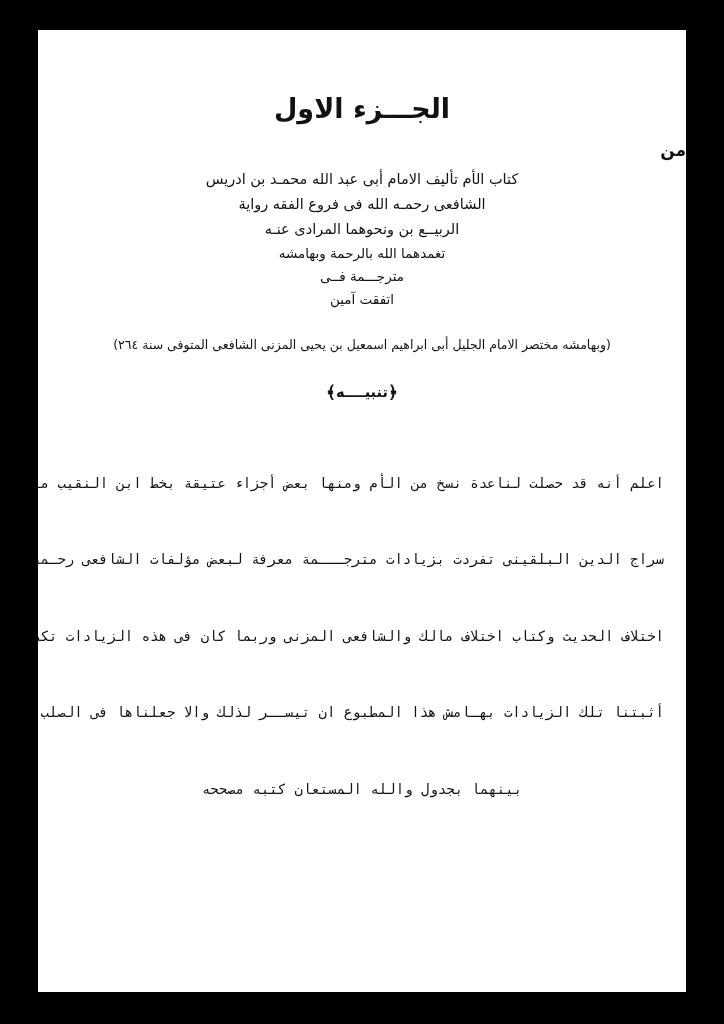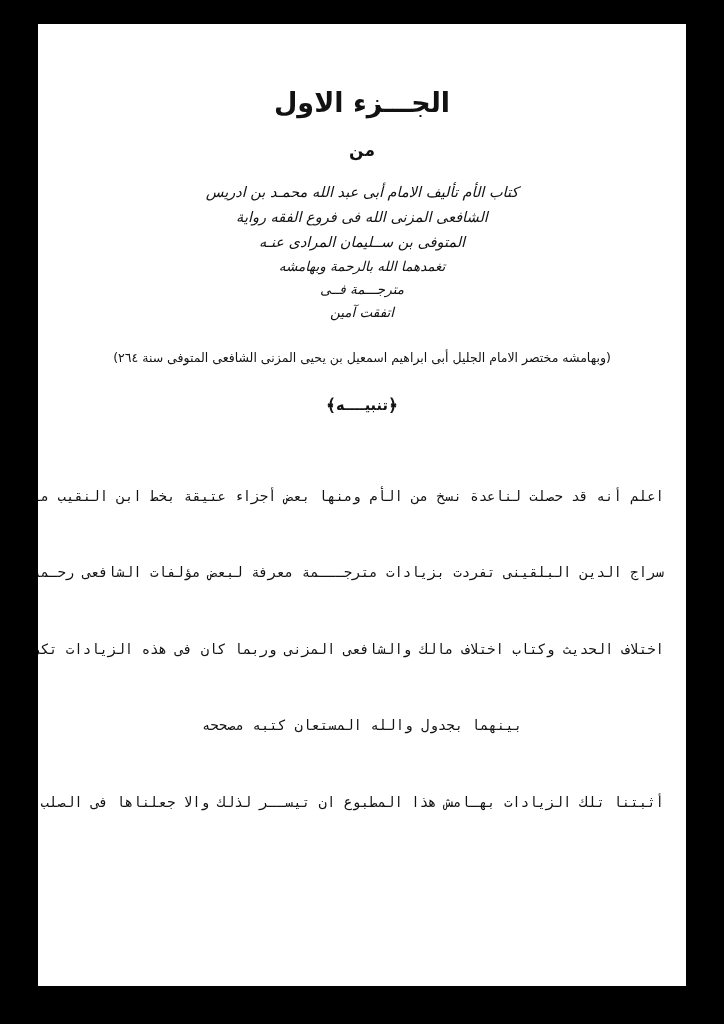--- a/index.html
+++ b/index.html
@@ -18,21 +18,21 @@
   #page-frame {
     position: absolute;
     left: 0; top: 0;
     width: 724px;
     height: 1024px;
     background: #000000;
   }
   #page-sheet {
     position: absolute;
     left: 38px;
-    top: 24px;
+    top: 30px;
     width: 648px;
     height: 962px;
     background: #ffffff;
     overflow: hidden;
   }
   #page-content {
     position: absolute;
     left: 0; top: 0;
     width: 648px;
     height: 962px;
@@ -55,26 +55,26 @@
     text-align: center;
   }
   .vol-title {
     font-size: 27px;
     line-height: 1.25;
     letter-spacing: 1px;
     font-weight: 600;
   }
   .min-word {
     font-size: 17px;
-    margin-top: 20px;
+    margin-top: 14px;
     font-weight: 600;
+    text-align: right;
   }
   .title-lines {
-    margin-top: 20px;
-    font-style: italic;
+    margin-top: 7px;
   }
   .title-lines .tl {
     font-size: 14.5px;
     line-height: 1.72;
     letter-spacing: 0.2px;
   }
   .tl.small {
     font-size: 13.5px;
   }
 
@@ -133,38 +133,38 @@
 
 <div id="page-frame">
   <div id="page-sheet">
     <div id="page-content">
 
       <div class="title-block">
         <div class="ar vol-title">الجـــزء الاول</div>
         <div class="ar min-word">من</div>
         <div class="title-lines">
           <div class="ar tl">كتاب الأم تأليف الامام أبى عبد الله محمـد بن ادريس</div>
-          <div class="ar tl">الشافعى المزنى الله فى فروع الفقه رواية</div>
-          <div class="ar tl">المتوفى بن ســليمان المرادى عنـه</div>
+          <div class="ar tl">الشافعى رحمـه الله فى فروع الفقه رواية</div>
+          <div class="ar tl">الربيــع بن ونحوهما المرادى عنـه</div>
           <div class="ar tl small">تغمدهما الله بالرحمة وبهامشه</div>
           <div class="ar tl small">مترجـــمة فــى</div>
           <div class="ar tl small">اتفقت آمين</div>
         </div>
       </div>
 
       <div class="ar margin-note">(وبهامشه مختصر الامام الجليل أبى ابراهيم اسمعيل بن يحيى المزنى الشافعى المتوفى سنة ٢٦٤)</div>
 
       <div class="ar orn-heading"><span class="brk">﴿</span><span>تنبيــــه</span><span class="brk">﴾</span></div>
 
       <div class="ar body-para">
         <span class="pline">اعلم أنه قد حصلت لناعدة نسخ من الأم ومنها بعض أجزاء عتيقة بخط ابن النقيب منقولة من نسخة بخط</span>
         <span class="pline">سراج الدين البلقينى تفردت بزيادات مترجـــمة معرفة لبعض مؤلفات الشافعى رحـمه الله مثـل كتاب</span>
         <span class="pline">اختلاف الحديث وكتاب اختلاف مالك والشافعى المزنى وربما كان فى هذه الزيادات تكرار لبعض</span>
+        <span class="pline">أثبتنا تلك الزيادات بهـامش هذا المطبوع ان تيســر لذلك والا جعلناها فى الصلب بعد عبارة الأم مفصولا</span>
         <span class="pline last">بينهما بجدول  والله المستعان  كتبه مصححه</span>
-        <span class="pline">أثبتنا تلك الزيادات بهـامش هذا المطبوع ان تيســر لذلك والا جعلناها فى الصلب بعد عبارة الأم مفصولا</span>
       </div>
 
 
       <div class="ar stanza wide">
         
         
       </div>
 
     </div>
   </div>

